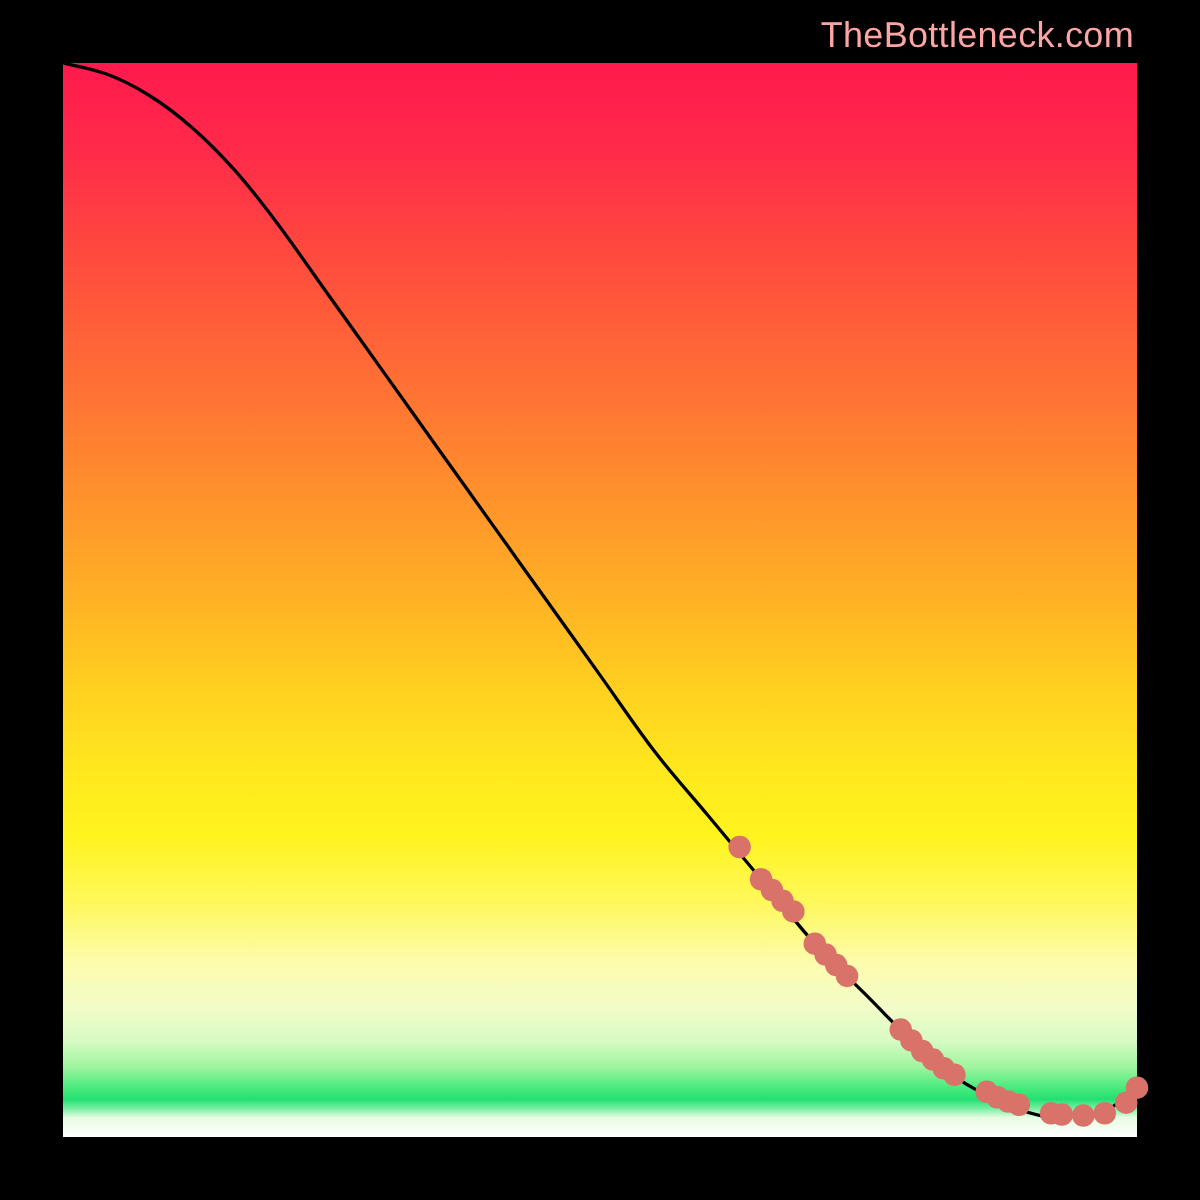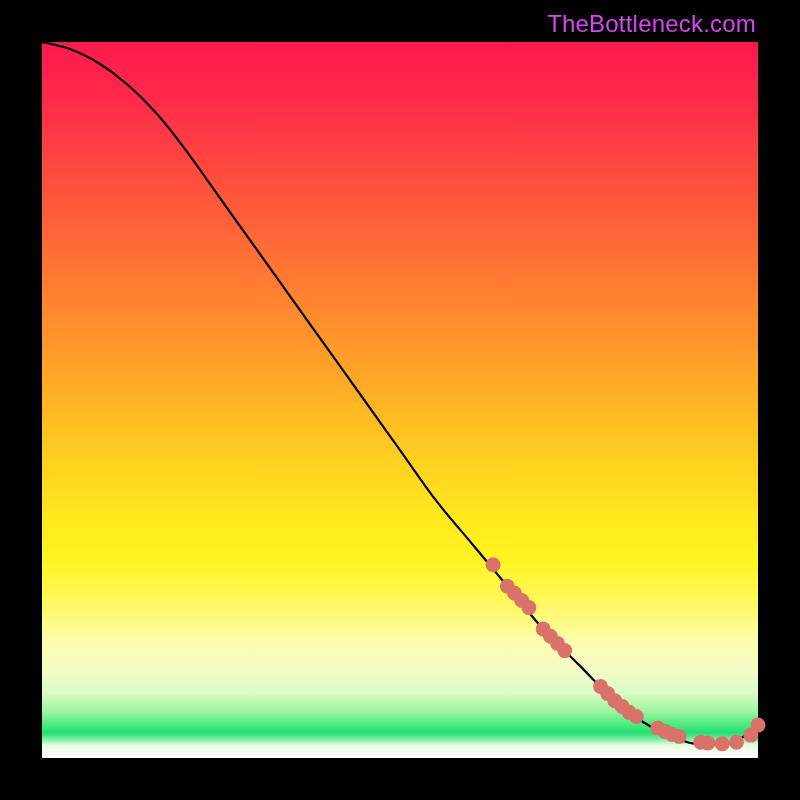--- a/index.html
+++ b/index.html
@@ -44,21 +44,21 @@
       #23e071 96.5%,
       #7ef0a7 97.4%,
       #e8fde2 98.2%,
       #ffffff 100%
     );
   }
   .attribution {
     position: absolute;
     top: 10px;
     right: 44px;
-    color: #d946ef;
+    color: #fca5a5;
     font-size: 24px;
     letter-spacing: 0.2px;
     font-weight: 400;
   }
   svg.curve {
     position: absolute;
     left: 0;
     top: 0;
     width: 716px;
     height: 716px;

